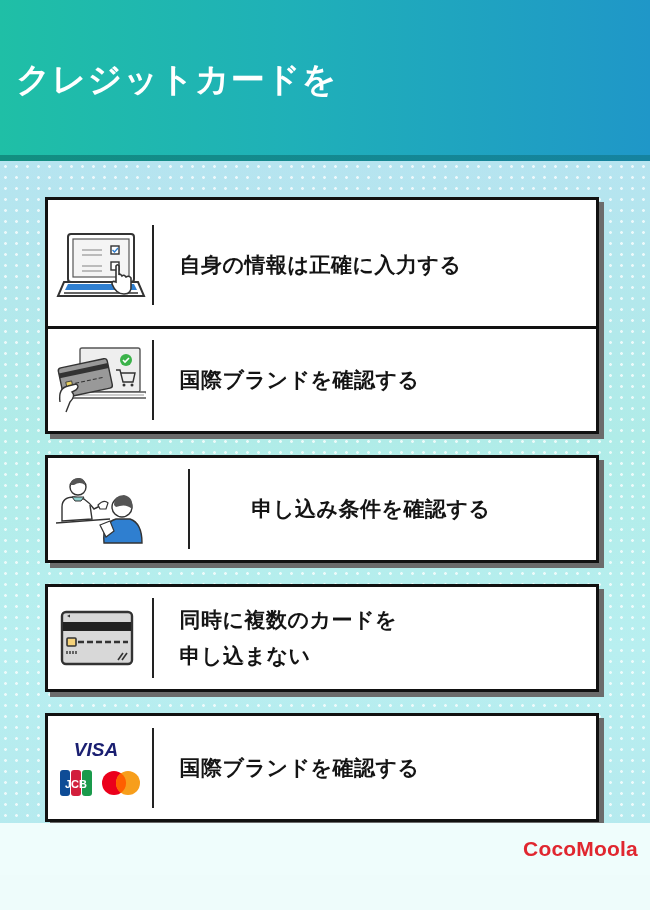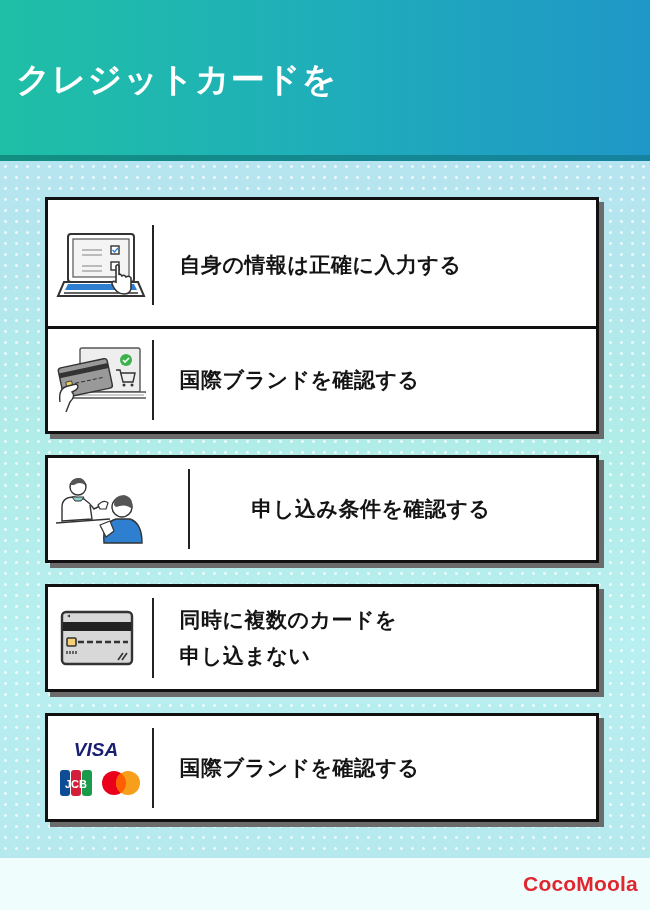--- a/index.html
+++ b/index.html
@@ -40,21 +40,21 @@
     flex-shrink: 0;
   }
   .divider {
     width: 1.5px; background: #222; align-self: center; flex-shrink: 0;
   }
   .card-text {
     padding-left: 26px; font-size: 21px; font-weight: bold; color: #141414;
     line-height: 36px; letter-spacing: 0.5px;
   }
   .footer {
-    position: absolute; left: 0; top: 858px; width: 650px; height: 52px;
+    position: absolute; left: 0; top: 823px; width: 650px; height: 52px;
     background: #effdfc;
   }
   .brand {
     position: absolute; right: 12px; top: 14px;
     font-family: "Liberation Sans", sans-serif; font-weight: bold;
     font-size: 21px; color: #e0262f; letter-spacing: 0.2px;
   }
 </style>
 </head>
 <body>

